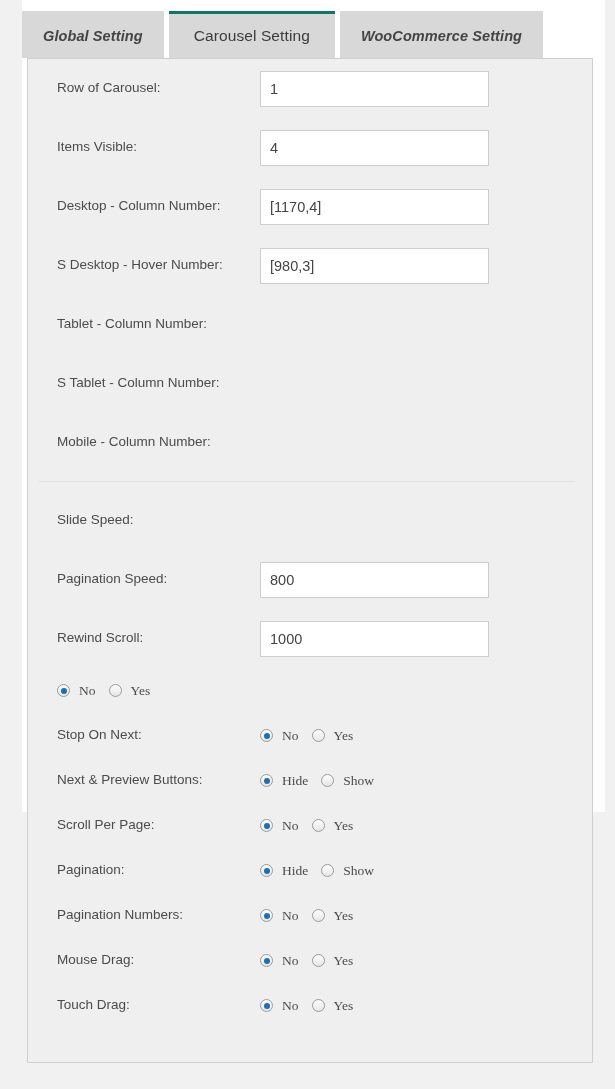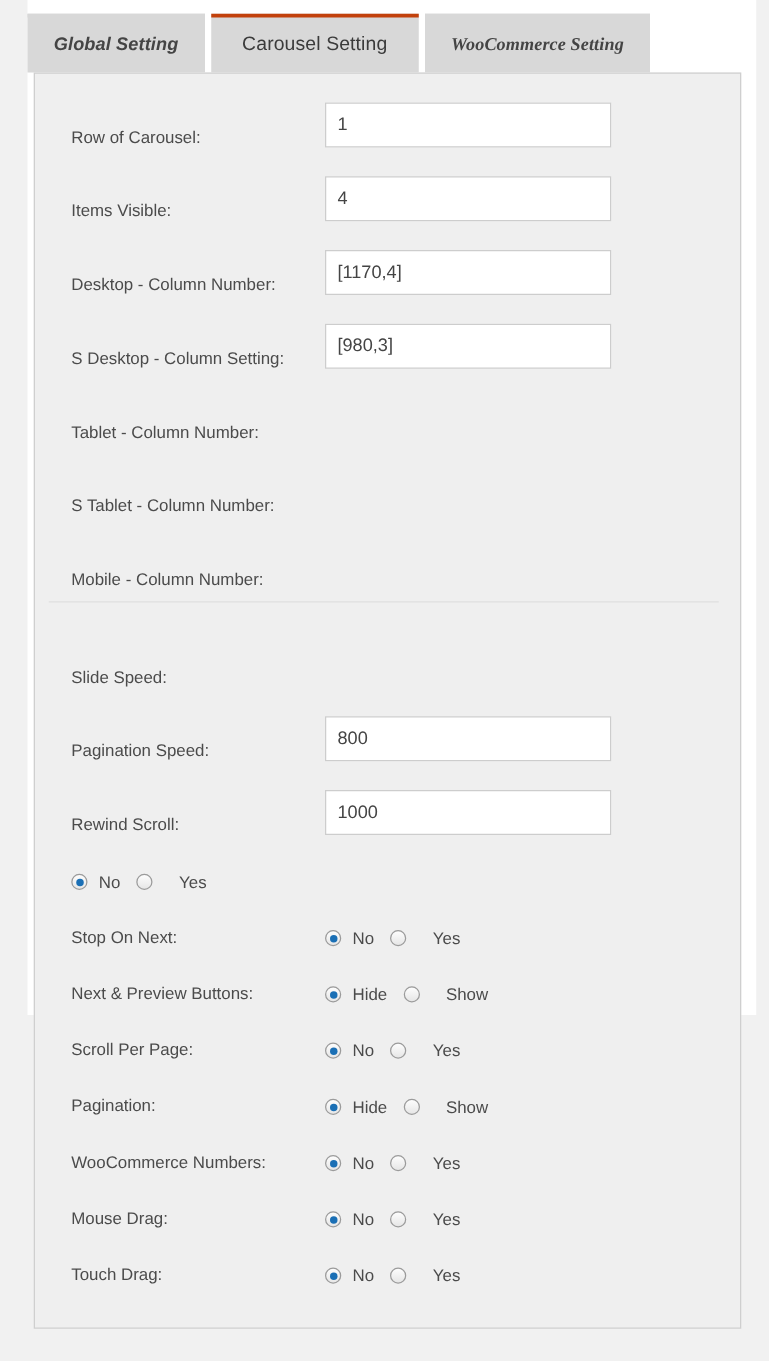--- a/index.html
+++ b/index.html
@@ -43,28 +43,28 @@
     justify-content: center;
     padding: 0 21px;
     box-sizing: border-box;
     white-space: nowrap;
     border-top: 3px solid #d8d8d8;
     margin-right: 5px;
     letter-spacing: 0.1px;
   }
   .tab.active {
     background: #d8d8d8;
-    border-top: 3px solid #c2410c;
+    border-top: 3px solid #0f766e;
     font-style: normal;
     font-weight: normal;
     color: #3b3b3b;
     font-size: 15.5px;
     padding: 0 25px;
   }
-  .tab:last-child { margin-right: 16px; font-family: Liberation Serif, serif; }
+  .tab:last-child { margin-right: 16px; }
 
   
   .panel {
     position: absolute;
     left: 5px;
     top: 58px;
     width: 566px;
     height: 1005px;
     box-sizing: border-box;
     background: #efefef;
@@ -73,21 +73,21 @@
 
   .rows {
     position: absolute;
     left: 0;
     top: 0;
     width: 100%;
   }
 
   .row {
     display: flex;
-    align-items: flex-end;
+    align-items: center;
     height: 59px;
     padding-left: 29px;
     box-sizing: border-box;
   }
   .row.radio-row { height: 45px; }
 
   .row-label {
     color: #4b4b4b;
     font-size: 13.5px;
     width: 203px;
@@ -119,21 +119,21 @@
     display: flex;
     align-items: center;
     font-size: 13.5px;
     color: #4b4b4b;
   }
   .opt {
     display: flex;
     align-items: center;
     margin-right: 13px;
   }
-  .opt:last-child { margin-right: 0; gap: 12px; }
+  .opt:last-child { margin-right: 0; }
   .radio {
     width: 13px;
     height: 13px;
     border-radius: 50%;
     box-sizing: border-box;
     border: 1px solid #9b9b9b;
     background: linear-gradient(#fdfdfd, #e6e6e6);
     position: relative;
     flex: 0 0 13px;
     margin-right: 9px;
@@ -143,21 +143,21 @@
     position: absolute;
     left: 50%;
     top: 50%;
     width: 6px;
     height: 6px;
     margin-left: -3px;
     margin-top: -3px;
     border-radius: 50%;
     background: #1a6fb5;
   }
-  .opt-label { white-space: nowrap; }
+  .opt-label { white-space: nowrap; font-family: Liberation Serif, serif; }
 </style>
 </head>
 <body>
 
 <div class="page">
 
   <div class="tab-bar" id="tab-bar">
       <div class="tab">Global Setting</div>
       <div class="tab active">Carousel Setting</div>
       <div class="tab">WooCommerce Setting</div>
@@ -171,21 +171,21 @@
         </div>
         <div class="row">
           <div class="row-label">Items Visible:</div>
           <input type="text" class="field" value="4" style="">
         </div>
         <div class="row">
           <div class="row-label">Desktop - Column Number:</div>
           <input type="text" class="field" value="[1170,4]" style="">
         </div>
         <div class="row">
-          <div class="row-label">S Desktop - Column Setting:</div>
+          <div class="row-label">S Desktop - Hover Number:</div>
           <input type="text" class="field" value="[980,3]" style="">
         </div>
         <div class="row">
           <div class="row-label">Tablet - Column Number:</div>
         </div>
         <div class="row">
           <div class="row-label">S Tablet - Column Number:</div>
         </div>
         <div class="row">
           <div class="row-label">Mobile - Column Number:</div>
@@ -260,21 +260,21 @@
               <span class="radio checked"></span>
               <span class="opt-label">Hide</span>
             </div>
             <div class="opt">
               <span class="radio"></span>
               <span class="opt-label">Show</span>
             </div>
           </div>
         </div>
         <div class="row radio-row">
-          <div class="row-label">WooCommerce Numbers:</div>
+          <div class="row-label">Pagination Numbers:</div>
           <div class="radio-group">
             <div class="opt">
               <span class="radio checked"></span>
               <span class="opt-label">No</span>
             </div>
             <div class="opt">
               <span class="radio"></span>
               <span class="opt-label">Yes</span>
             </div>
           </div>

